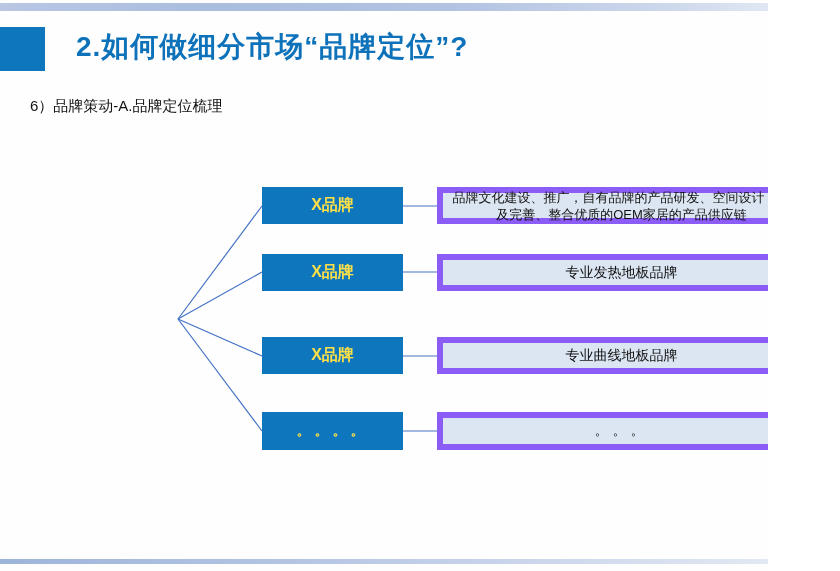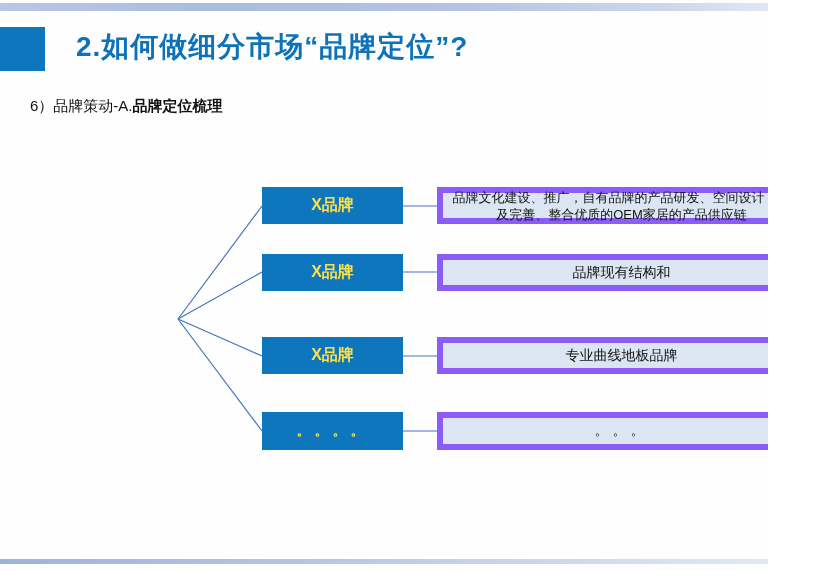--- a/index.html
+++ b/index.html
@@ -31,21 +31,21 @@
   .page-title{
     position:absolute;left:76px;top:28px;
     font-size:28px;font-weight:bold;color:#0d72b9;
     letter-spacing:1px;white-space:nowrap;
   }
   
   .subtitle{
     position:absolute;left:30px;top:97px;
     font-size:15px;color:#111;white-space:nowrap;
   }
-  .subtitle .bold{font-weight:bold;}
+  .subtitle .bold{font-weight:normal;}
   
   .blue-box{
     position:absolute;background:#0e76bc;color:#fde047;font-weight:bold;
     display:flex;align-items:center;justify-content:center;text-align:center;
   }
   .root-box{left:16px;top:289px;width:162px;height:61px;font-size:16px;line-height:22px;}
   .brand-box{left:262px;width:141px;height:37px;font-size:16px;}
   .desc-box{
     position:absolute;left:437px;width:369px;height:37px;
     background:#dce6f2;border:6px solid #8b5cf6;box-sizing:border-box;
@@ -88,18 +88,18 @@
     </g>
   </svg>
 
 
   <div class="blue-box brand-box row1">X品牌</div>
   <div class="blue-box brand-box row2">X品牌</div>
   <div class="blue-box brand-box row3">X品牌</div>
   <div class="blue-box brand-box row4 dots">。。。。</div>
 
   <div class="desc-box row1 multiline">品牌文化建设、推广，自有品牌的产品研发、空间设计，以及完善、整合优质的OEM家居的产品供应链</div>
-  <div class="desc-box row2">品牌现有结构和</div>
+  <div class="desc-box row2">专业发热地板品牌</div>
   <div class="desc-box row3">专业曲线地板品牌</div>
   <div class="desc-box row4 dots">。。。</div>
 
   <div class="bar-bottom"></div>
 </div>
 
 </body></html>

